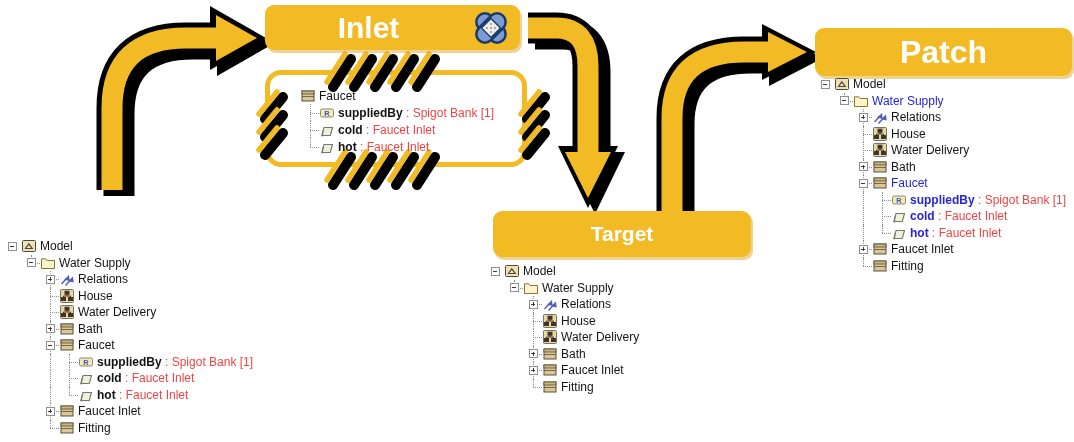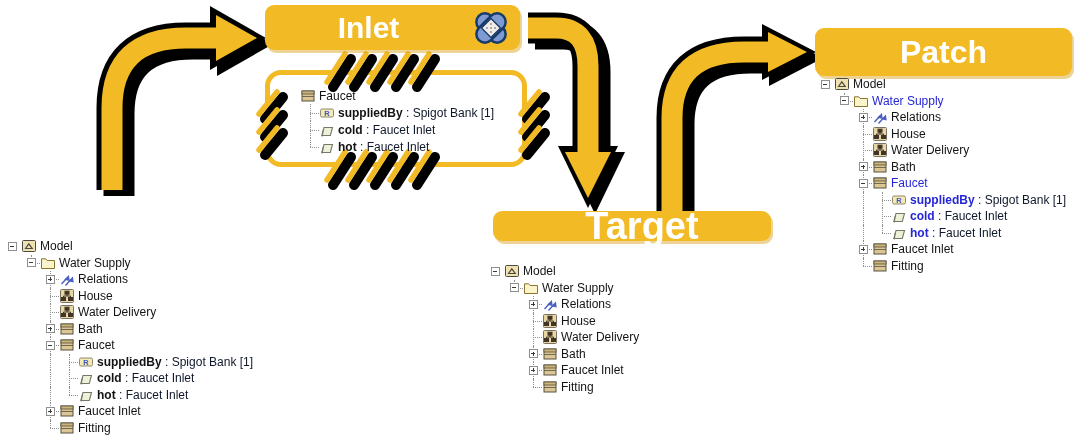--- a/index.html
+++ b/index.html
@@ -4,40 +4,40 @@
 <style>
   html,body{margin:0;padding:0;background:#fff;}
   .canvas{position:relative;width:1074px;height:442px;background:#fff;overflow:hidden;
           font-family:"Liberation Sans",sans-serif;}
   .overlay{position:absolute;left:0;top:0;z-index:5;pointer-events:none;}
   .banner{position:absolute;background:#F2BA25;border-radius:9px;display:flex;align-items:center;
           justify-content:center;color:#fff;font-weight:bold;z-index:8;
           box-shadow:2px 3px 0 rgba(214,160,22,.45);}
   .banner-source{left:0;top:186px;width:258px;height:49px;font-size:31px;}
   .banner-patch{left:265px;top:5px;width:255px;height:45px;font-size:30px;}
-  .banner-target{left:493px;top:211px;width:258px;height:30px;font-size:38px;padding-left:20px;}
+  .banner-target{left:493px;top:211px;width:258px;height:46px;font-size:21px;}
   .banner-result{left:815px;top:28px;width:257px;height:48px;font-size:32px;}
   .bandaid{position:absolute;right:8px;top:2px;}
   .patch-box{position:absolute;left:265px;top:70px;width:262px;height:97px;background:#fff;
              border:5px solid #F2BA25;border-radius:16px;box-sizing:border-box;z-index:2;}
   .tree{position:absolute;z-index:9;--rh:16.5px;}
   .tree-row{position:relative;height:var(--rh);}
   .guide,.vline{position:absolute;top:0;width:0;border-left:1px dotted #8f8f8f;height:100%;}
   .vline.half{height:50%;}
   .hline{position:absolute;top:50%;height:0;border-top:1px dotted #8f8f8f;width:9px;}
   .expander{position:absolute;top:calc(50% - 4.5px);width:9px;height:9px;background:#fff;
             border:1px solid #8f8f8f;box-sizing:border-box;z-index:3;}
   .expander::before{content:"";position:absolute;left:1.5px;top:3px;width:4px;height:1px;background:#3a3a3a;}
   .expander.plus::after{content:"";position:absolute;left:3px;top:1.5px;width:1px;height:4px;background:#3a3a3a;}
   .ticon{position:absolute;top:calc(50% - 8px);width:16px;height:16px;z-index:3;}
   .ticon svg{display:block;width:16px;height:16px;}
   .tlabel{position:absolute;top:50%;transform:translateY(-52%);white-space:nowrap;font-size:12px;color:#141414;}
   .lname.bold{font-weight:bold;}
   .lname.blue{color:#2626D6;}
-  .lsuffix{color:#0f172a;}
+  .lsuffix{color:#ef4444;}
 </style>
 </head>
 <body>
 
 <div class="canvas">
 
   <svg class="overlay" width="1074" height="442" viewBox="0 0 1074 442">
 
     <g stroke-linejoin="round">
       <g transform="translate(7,6)" fill="#000">

